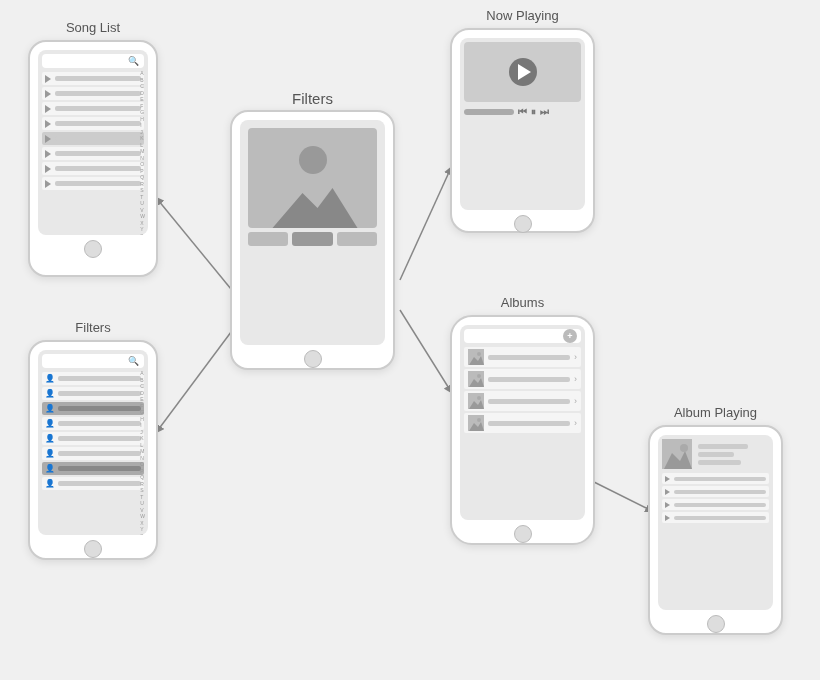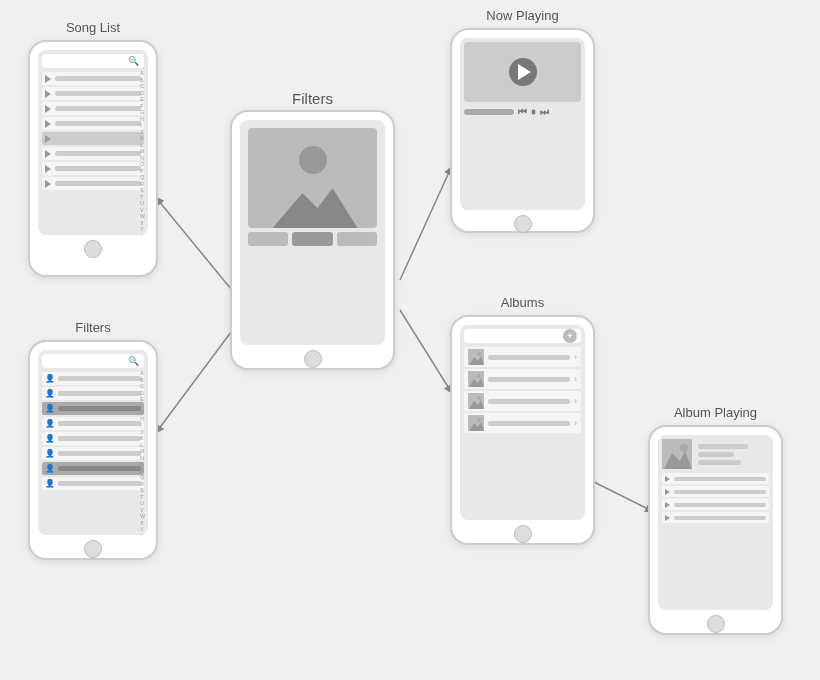--- a/index.html
+++ b/index.html
@@ -471,21 +471,21 @@
     <div class="np-controls">
       <div class="np-progress" style="max-width:50px;"></div>
       <span class="np-btn">⏮</span>
       <span class="np-btn">⏸</span>
       <span class="np-btn">⏭</span>
     </div>
   </div>
   <div class="phone-button"></div>
 </div>
 
-<div class="phone" style="left:450px; top:315px; width:145px; height:230px;">
+<div class="phone" style="left:450px; top:315px; width:145px; height:230px;border-radius:22px;">
   <div class="phone-label">Albums</div>
   <div class="phone-screen" style="height:195px;">
     <div class="album-search">
       <div class="album-add">+</div>
     </div>
     <div class="album-item">
       <div class="album-thumb">
         <svg width="16" height="16" viewBox="0 0 16 16" xmlns="http://www.w3.org/2000/svg">
             <rect width="16" height="16" fill="#bbb"></rect>
             <polygon points="1,16 6,8 10,12 13,7 16,16" fill="#999"></polygon>

